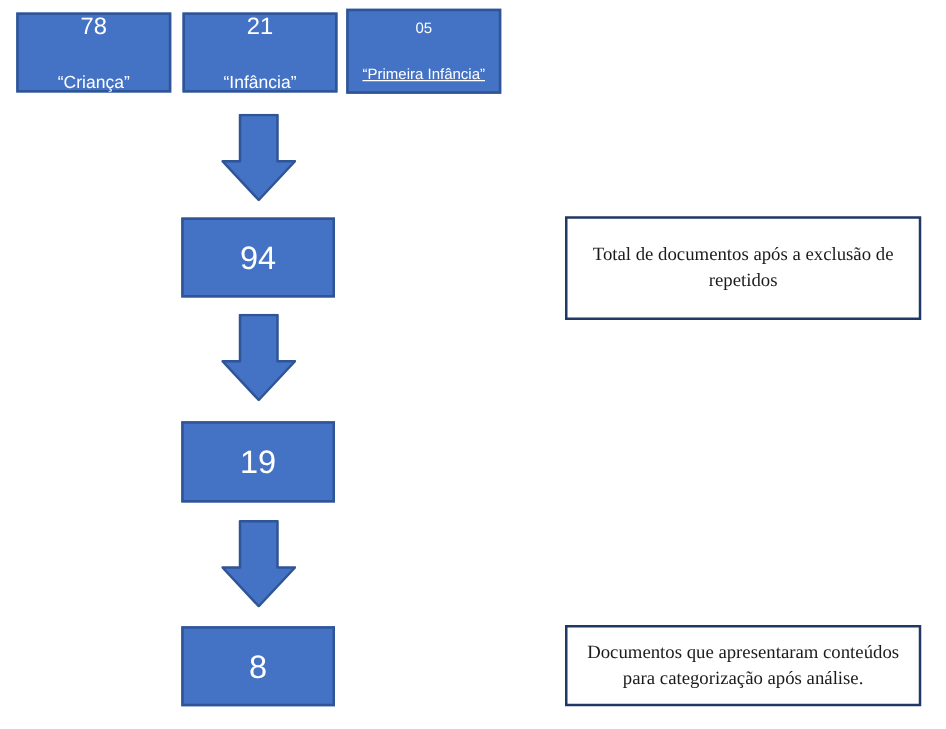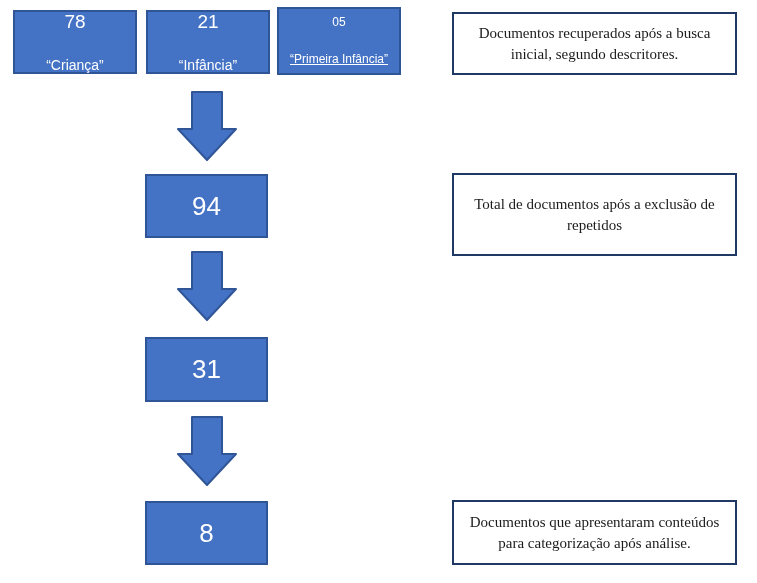--- a/index.html
+++ b/index.html
@@ -81,41 +81,38 @@
   </div>
   <div class="bluebox source-box" style="left:146px;">
     <span class="count">21</span>
     <span class="term">“Infância”</span>
   </div>
   <div class="bluebox source-box small" style="left:277px;">
     <span class="count">05</span>
     <span class="term">“Primeira Infância”</span>
   </div>
 
-  <div class="note" style="top:12px; height:63px;">
-    <span>Documentos recuperados após a busca inicial, segundo descritores.</span>
-  </div>
 
   <svg class="arrow" style="top:91px;" viewBox="0 0 60 70" aria-hidden="true">
     <polygon points="15,1 45,1 45,38 59,38 30,69 1,38 15,38"></polygon>
   </svg>
 
   <div class="bluebox total-box" style="top:174px;">
     <span>94</span>
   </div>
   <div class="note" style="top:173px; height:83px;">
     <span>Total de documentos após a exclusão de repetidos</span>
   </div>
 
   <svg class="arrow" style="top:251px;" viewBox="0 0 60 70" aria-hidden="true">
     <polygon points="15,1 45,1 45,38 59,38 30,69 1,38 15,38"></polygon>
   </svg>
 
   <div class="bluebox total-box" style="top:337px; height:65px;">
-    <span>31</span>
+    <span>19</span>
   </div>
 
   <svg class="arrow" style="top:416px;" viewBox="0 0 60 70" aria-hidden="true">
     <polygon points="15,1 45,1 45,38 59,38 30,69 1,38 15,38"></polygon>
   </svg>
 
   <div class="bluebox total-box" style="top:501px;">
     <span>8</span>
   </div>
   <div class="note" style="top:500px; height:65px;">

